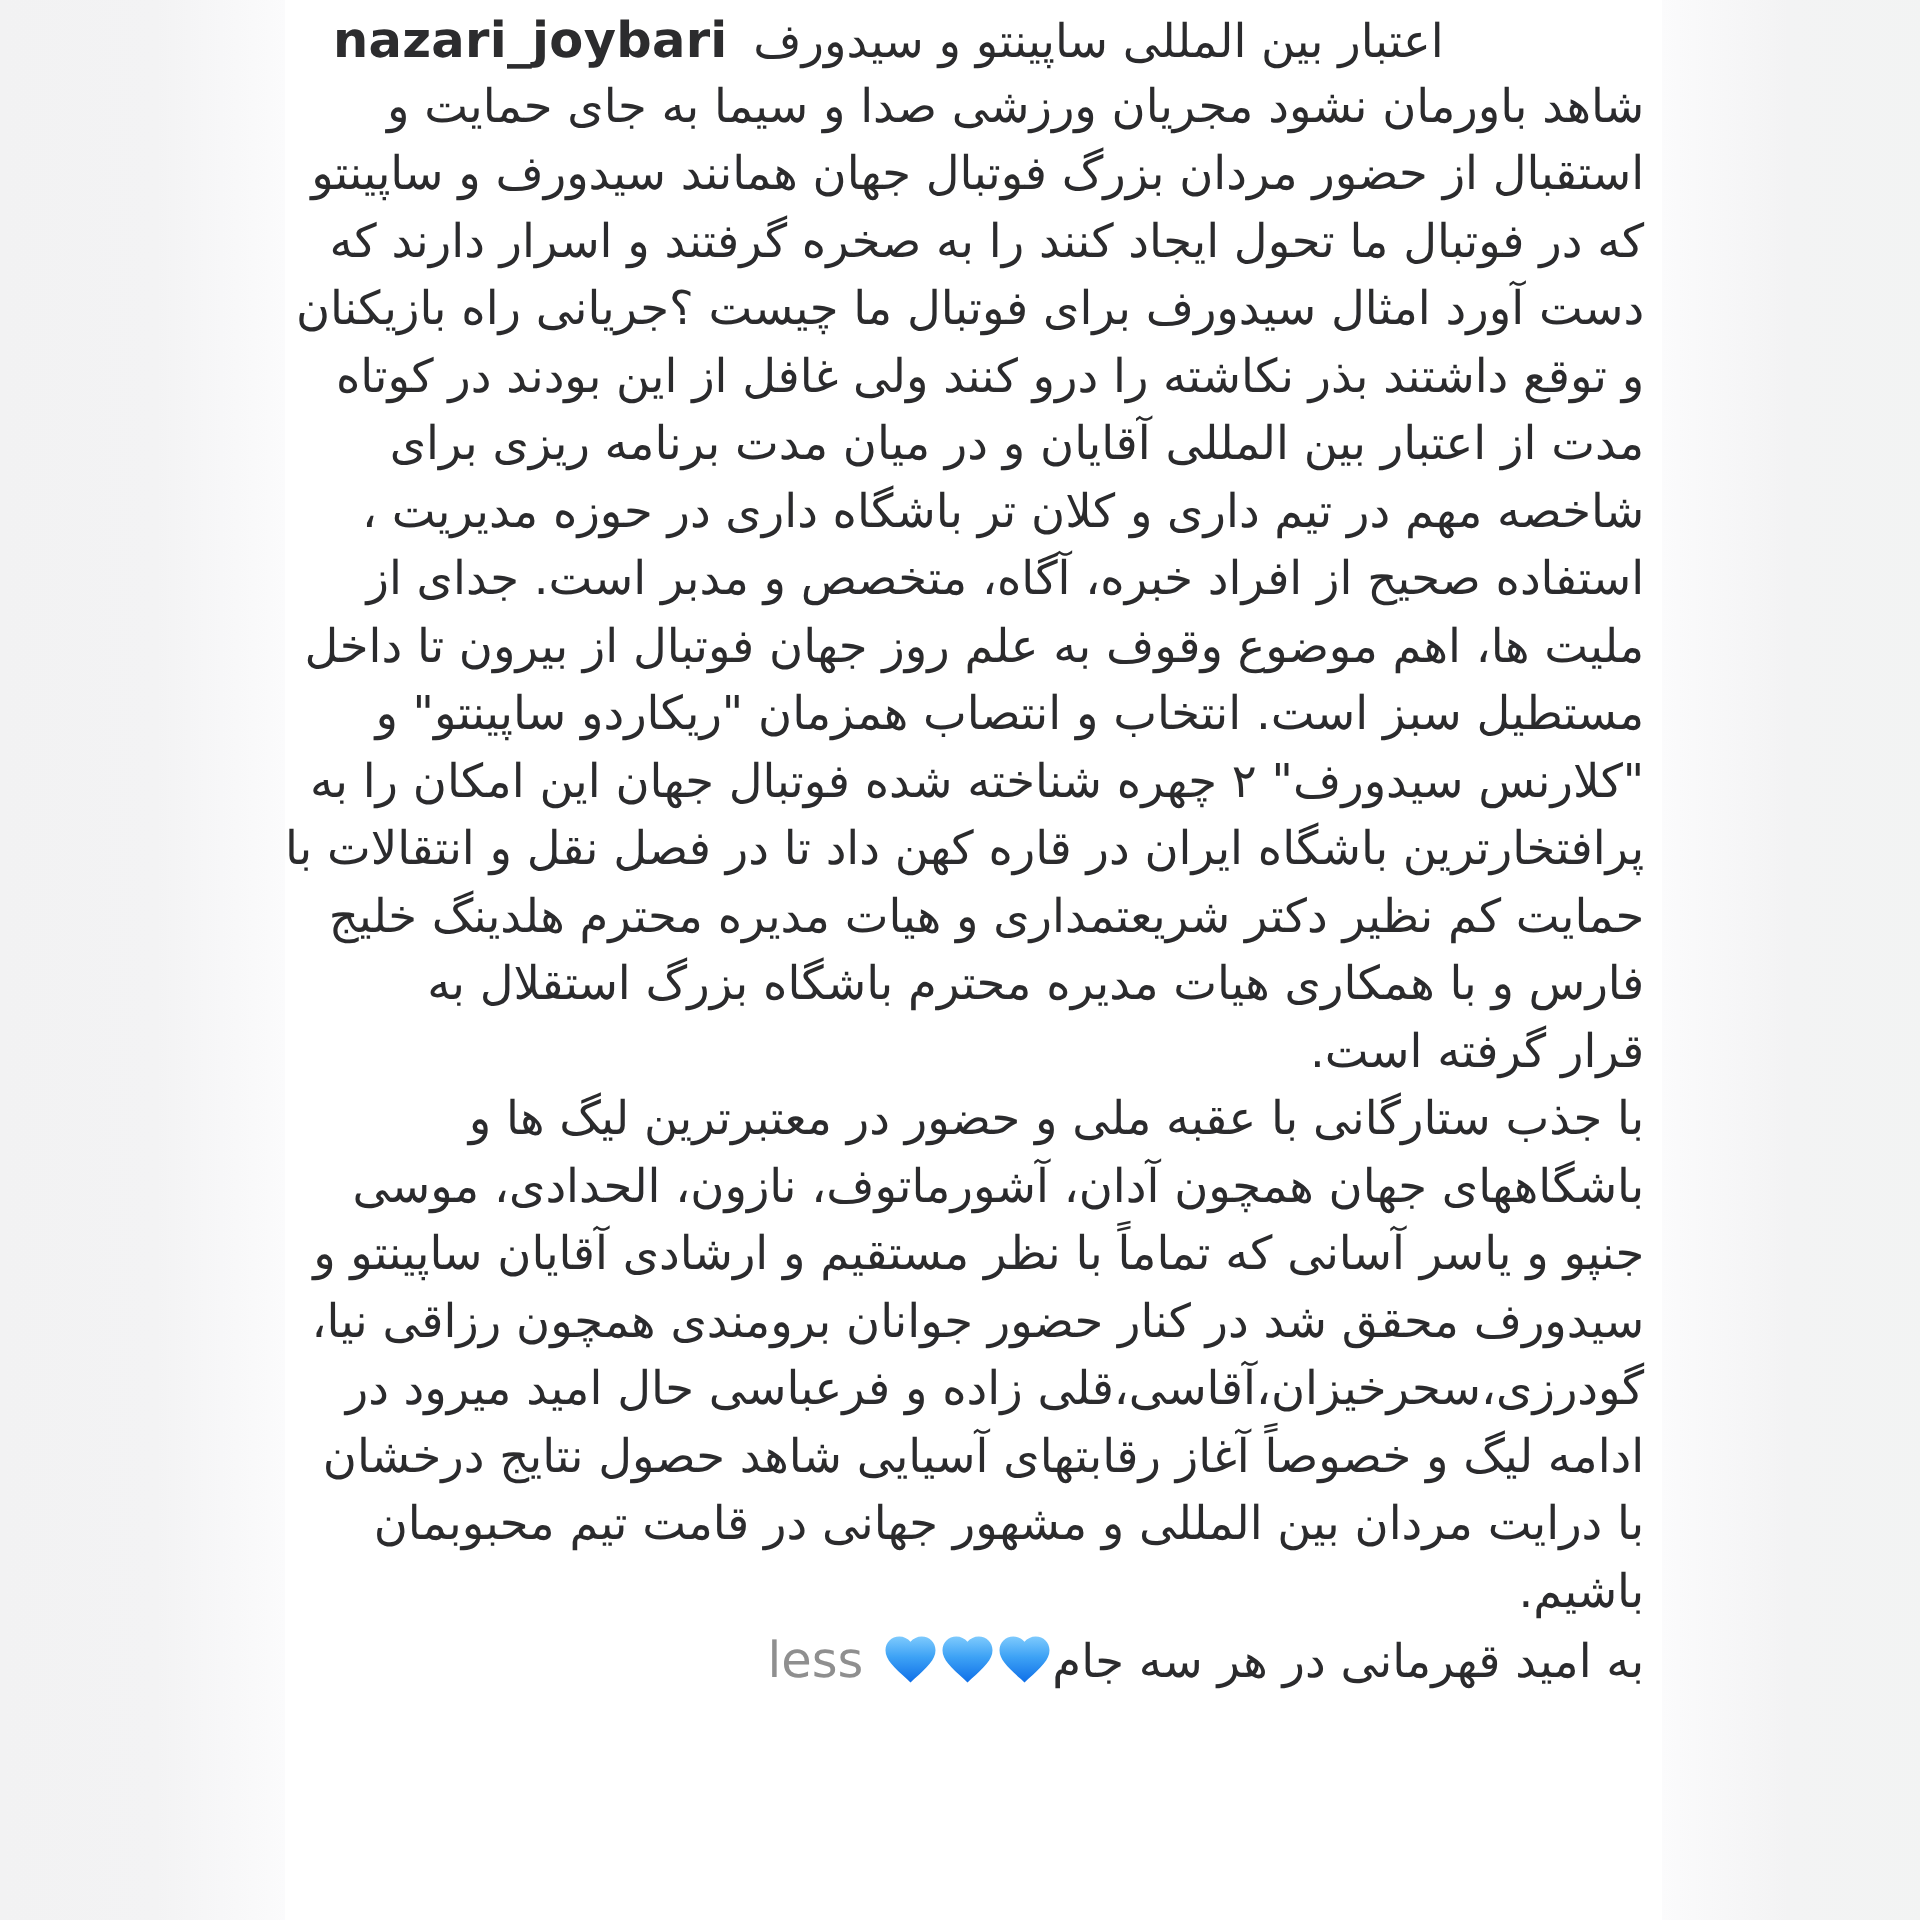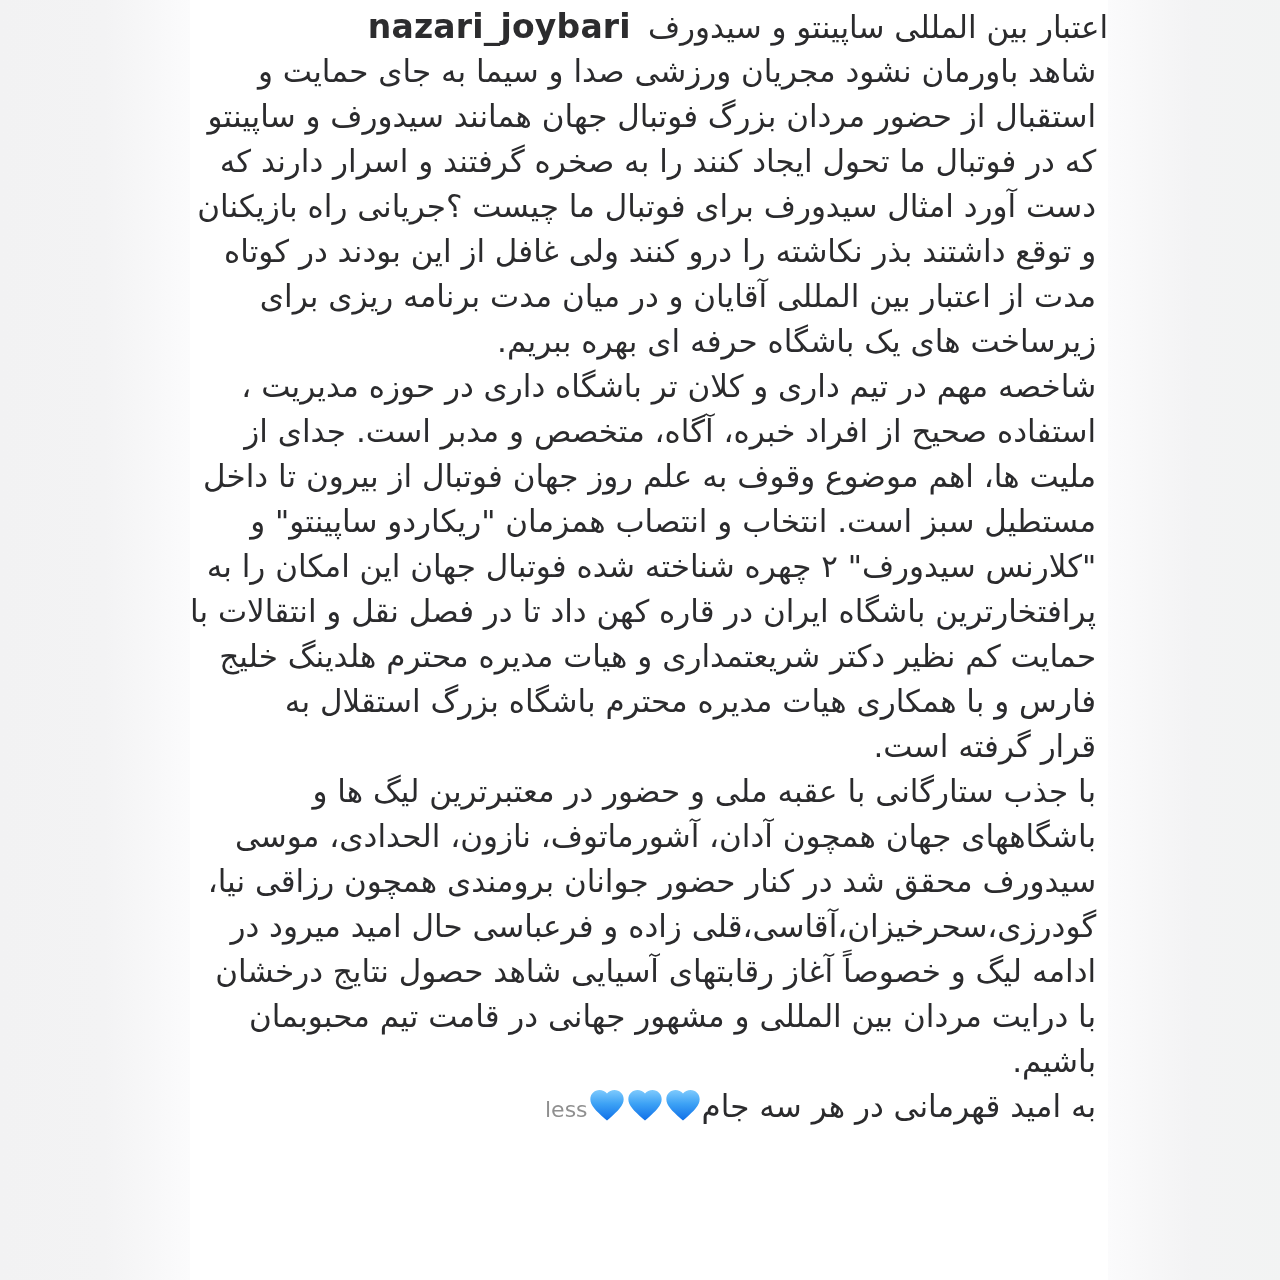--- a/index.html
+++ b/index.html
@@ -22,21 +22,21 @@
   }
   .content{
     flex:1 1 auto;
     background:#ffffff;
     padding-top:4px;
     box-sizing:border-box;
     color:#2b2b2d;
   }
   .title-line{
     direction:ltr;
-    text-align:right;
+    text-align:left;
     padding-left:32px;
     height:45px;line-height:45px;
     white-space:nowrap;
   }
   .username{
     font-weight:700;
     font-size:33px;
     color:#2c2c2e;
     letter-spacing:0.2px;
   }
@@ -61,21 +61,22 @@
     height:45px;line-height:45px;
     font-size:31px;
     white-space:nowrap;
   }
   .hearts{display:inline-block;vertical-align:-8px;line-height:0;}
   .hearts svg{display:inline-block;margin:0 -1px;}
   .less{
     direction:ltr;
     unicode-bidi:isolate;
     color:#8f8f8f;
-    font-size:22px;
+    font-size:33px;
+    margin-right:12px;
   }
   .svgdefs{position:absolute;width:0;height:0;overflow:hidden;}
 </style>
 </head>
 <body>
 
 <svg class="svgdefs" aria-hidden="true">
   <defs>
     <linearGradient id="hg" x1="0" y1="0" x2="0" y2="1">
       <stop offset="0" stop-color="#7ecafd"></stop>
@@ -95,32 +96,32 @@
       <span class="title-fa">اعتبار بین المللی ساپینتو و سیدورف</span>
     </div>
 
     <div class="body-lines">
         <div class="line">شاهد باورمان نشود مجریان ورزشی صدا و سیما به جای حمایت و</div>
         <div class="line">استقبال از حضور مردان بزرگ فوتبال جهان همانند سیدورف و ساپینتو</div>
         <div class="line">که در فوتبال ما تحول ایجاد کنند را به صخره گرفتند و اسرار دارند که</div>
         <div class="line">دست آورد امثال سیدورف برای فوتبال ما چیست ؟جریانی راه بازیکنان</div>
         <div class="line">و توقع داشتند بذر نکاشته را درو کنند ولی غافل از این بودند در کوتاه</div>
         <div class="line">مدت از اعتبار بین المللی آقایان و در میان مدت برنامه ریزی برای</div>
-        <div class="line">زیرساخت های یک باشگاه حرفه ای بهره ببریم.</div>
         <div class="line">شاخصه مهم در تیم داری و کلان تر باشگاه داری در حوزه مدیریت ،</div>
         <div class="line">استفاده صحیح از افراد خبره، آگاه، متخصص و مدبر است. جدای از</div>
         <div class="line">ملیت ها، اهم موضوع وقوف به علم روز جهان فوتبال از بیرون تا داخل</div>
         <div class="line">مستطیل سبز است. انتخاب و انتصاب همزمان "ریکاردو ساپینتو" و</div>
         <div class="line">"کلارنس سیدورف" ۲ چهره شناخته شده فوتبال جهان این امکان را به</div>
         <div class="line">پرافتخارترین باشگاه ایران در قاره کهن داد تا در فصل نقل و انتقالات با</div>
         <div class="line">حمایت کم نظیر دکتر شریعتمداری و هیات مدیره محترم هلدینگ خلیج</div>
         <div class="line">فارس و با همکاری هیات مدیره محترم باشگاه بزرگ استقلال به</div>
         <div class="line">قرار گرفته است.</div>
         <div class="line">با جذب ستارگانی با عقبه ملی و حضور در معتبرترین لیگ ها و</div>
         <div class="line">باشگاههای جهان  همچون آدان، آشورماتوف، نازون، الحدادی، موسی</div>
+        <div class="line">جنپو و یاسر آسانی که تماماً با نظر مستقیم و ارشادی آقایان ساپینتو و</div>
         <div class="line">سیدورف محقق شد در کنار حضور جوانان برومندی همچون رزاقی نیا،</div>
         <div class="line">گودرزی،سحرخیزان،آقاسی،قلی زاده و فرعباسی حال امید میرود در</div>
         <div class="line">ادامه لیگ و خصوصاً آغاز رقابتهای آسیایی شاهد حصول نتایج درخشان</div>
         <div class="line">با درایت مردان بین المللی و مشهور جهانی در قامت تیم محبوبمان</div>
         <div class="line">باشیم.</div>
       </div>
 
     <div class="last-line">
       <span>به امید قهرمانی در هر سه جام</span><span class="hearts"><svg width="40" height="40" viewBox="0 0 24 24">
             <path fill="url(#hg)" d="M12 21.35l-1.45-1.32C5.4 15.36 2 12.28 2 8.5 2 5.42 4.42 3 7.5 3c1.74 0 3.41.81 4.5 2.09C13.09 3.81 14.76 3 16.5 3 19.58 3 22 5.42 22 8.5c0 3.78-3.4 6.86-8.55 11.54L12 21.35z"></path>

